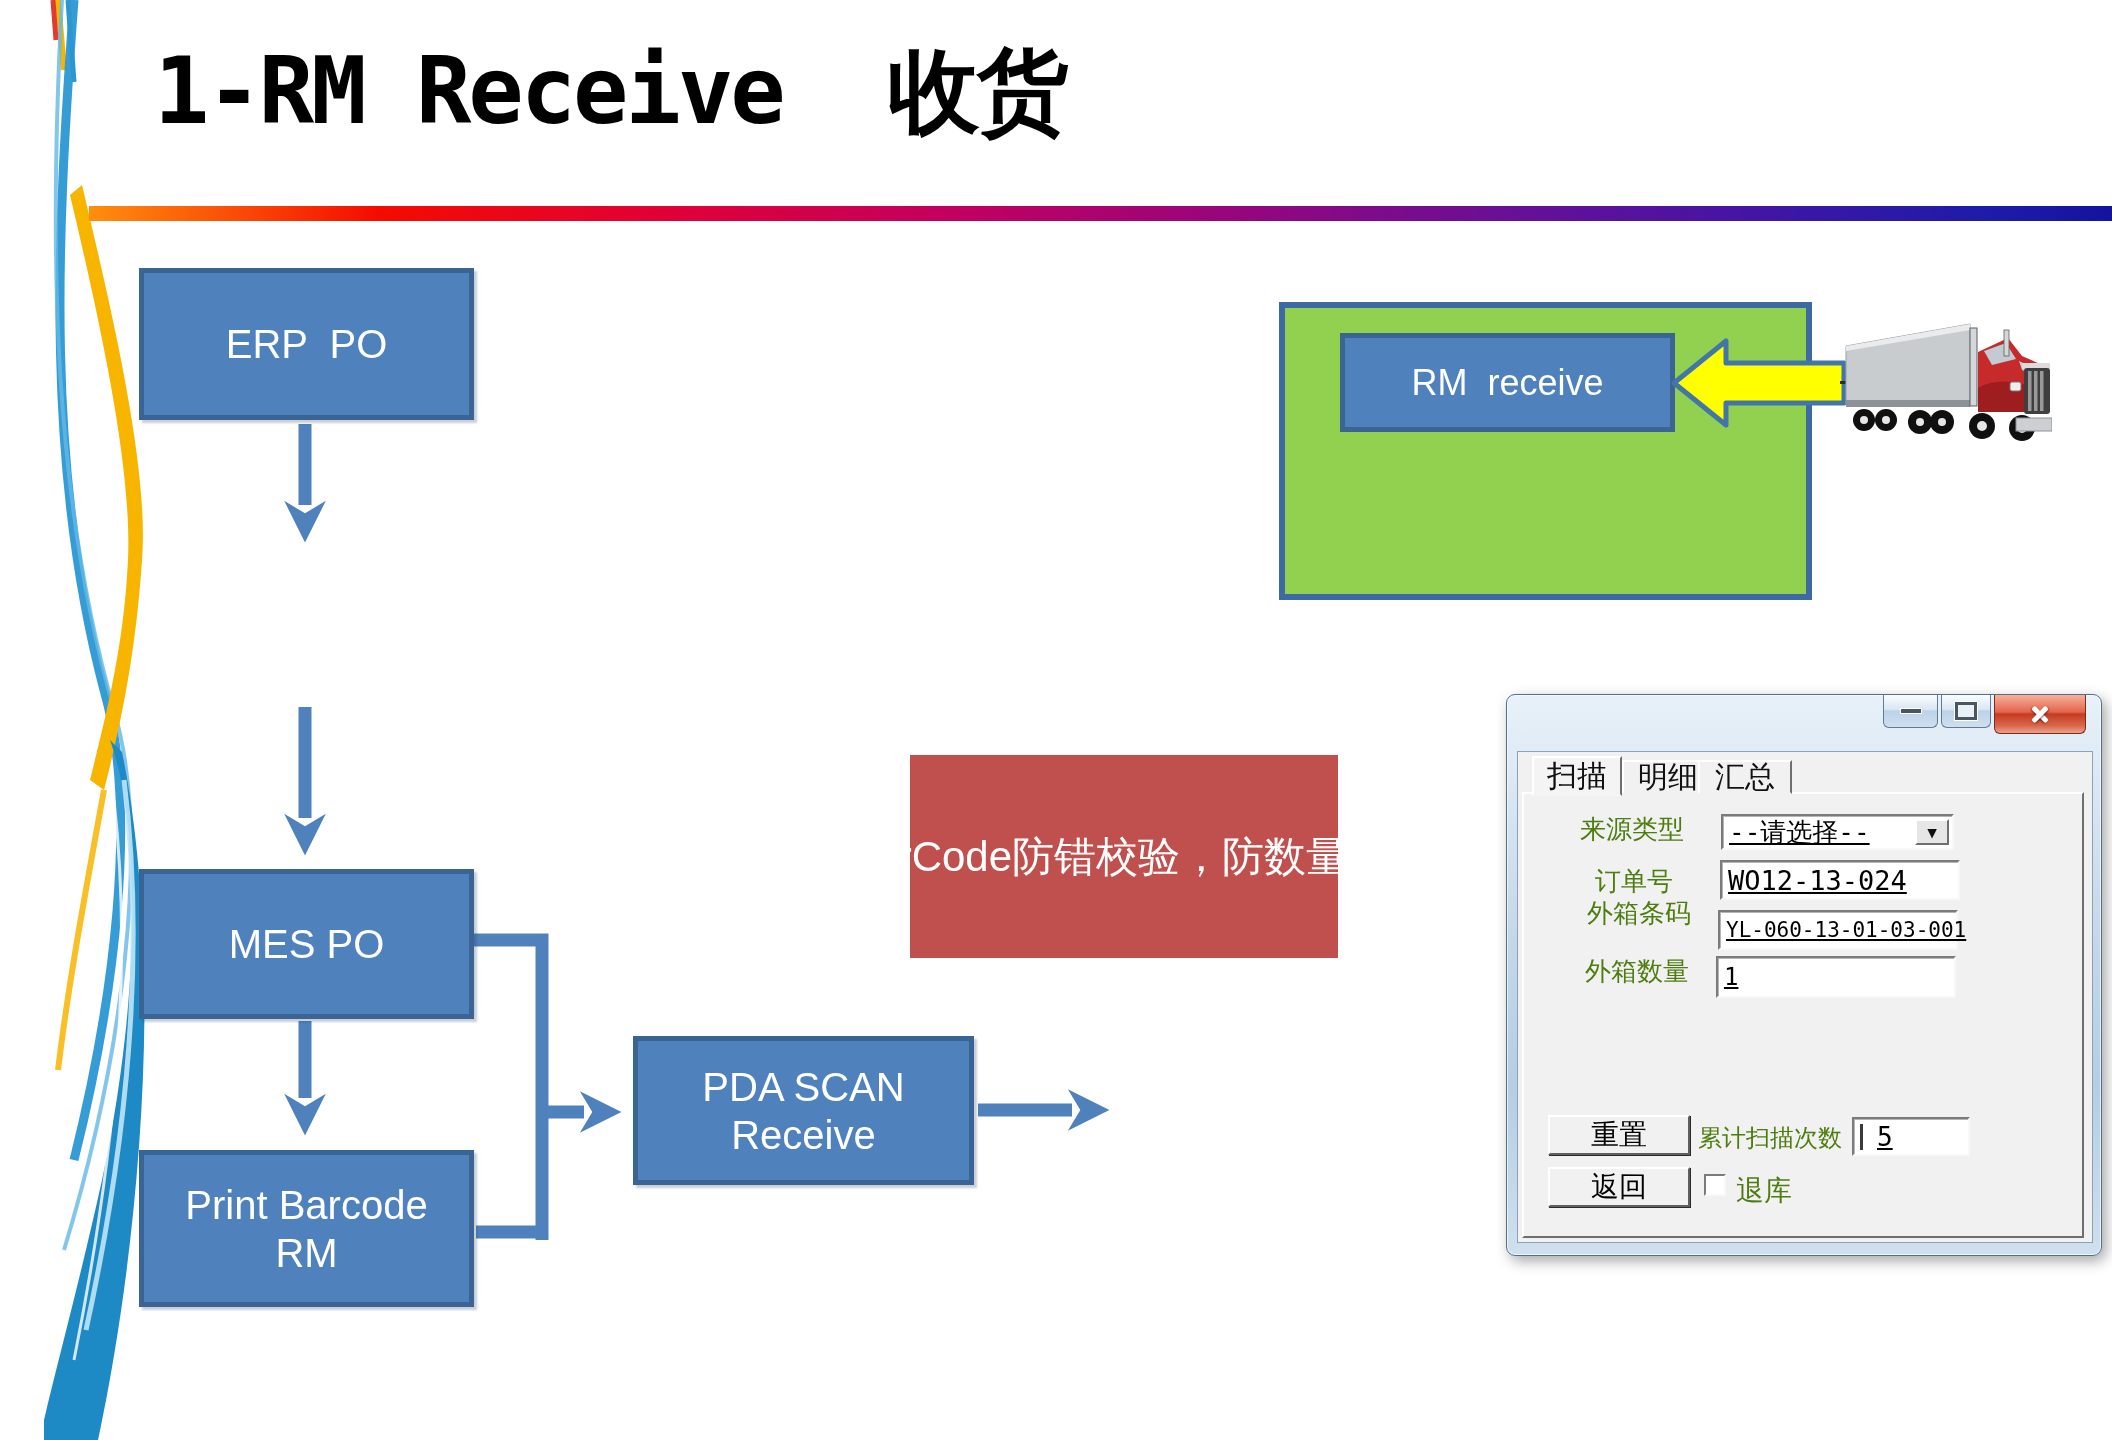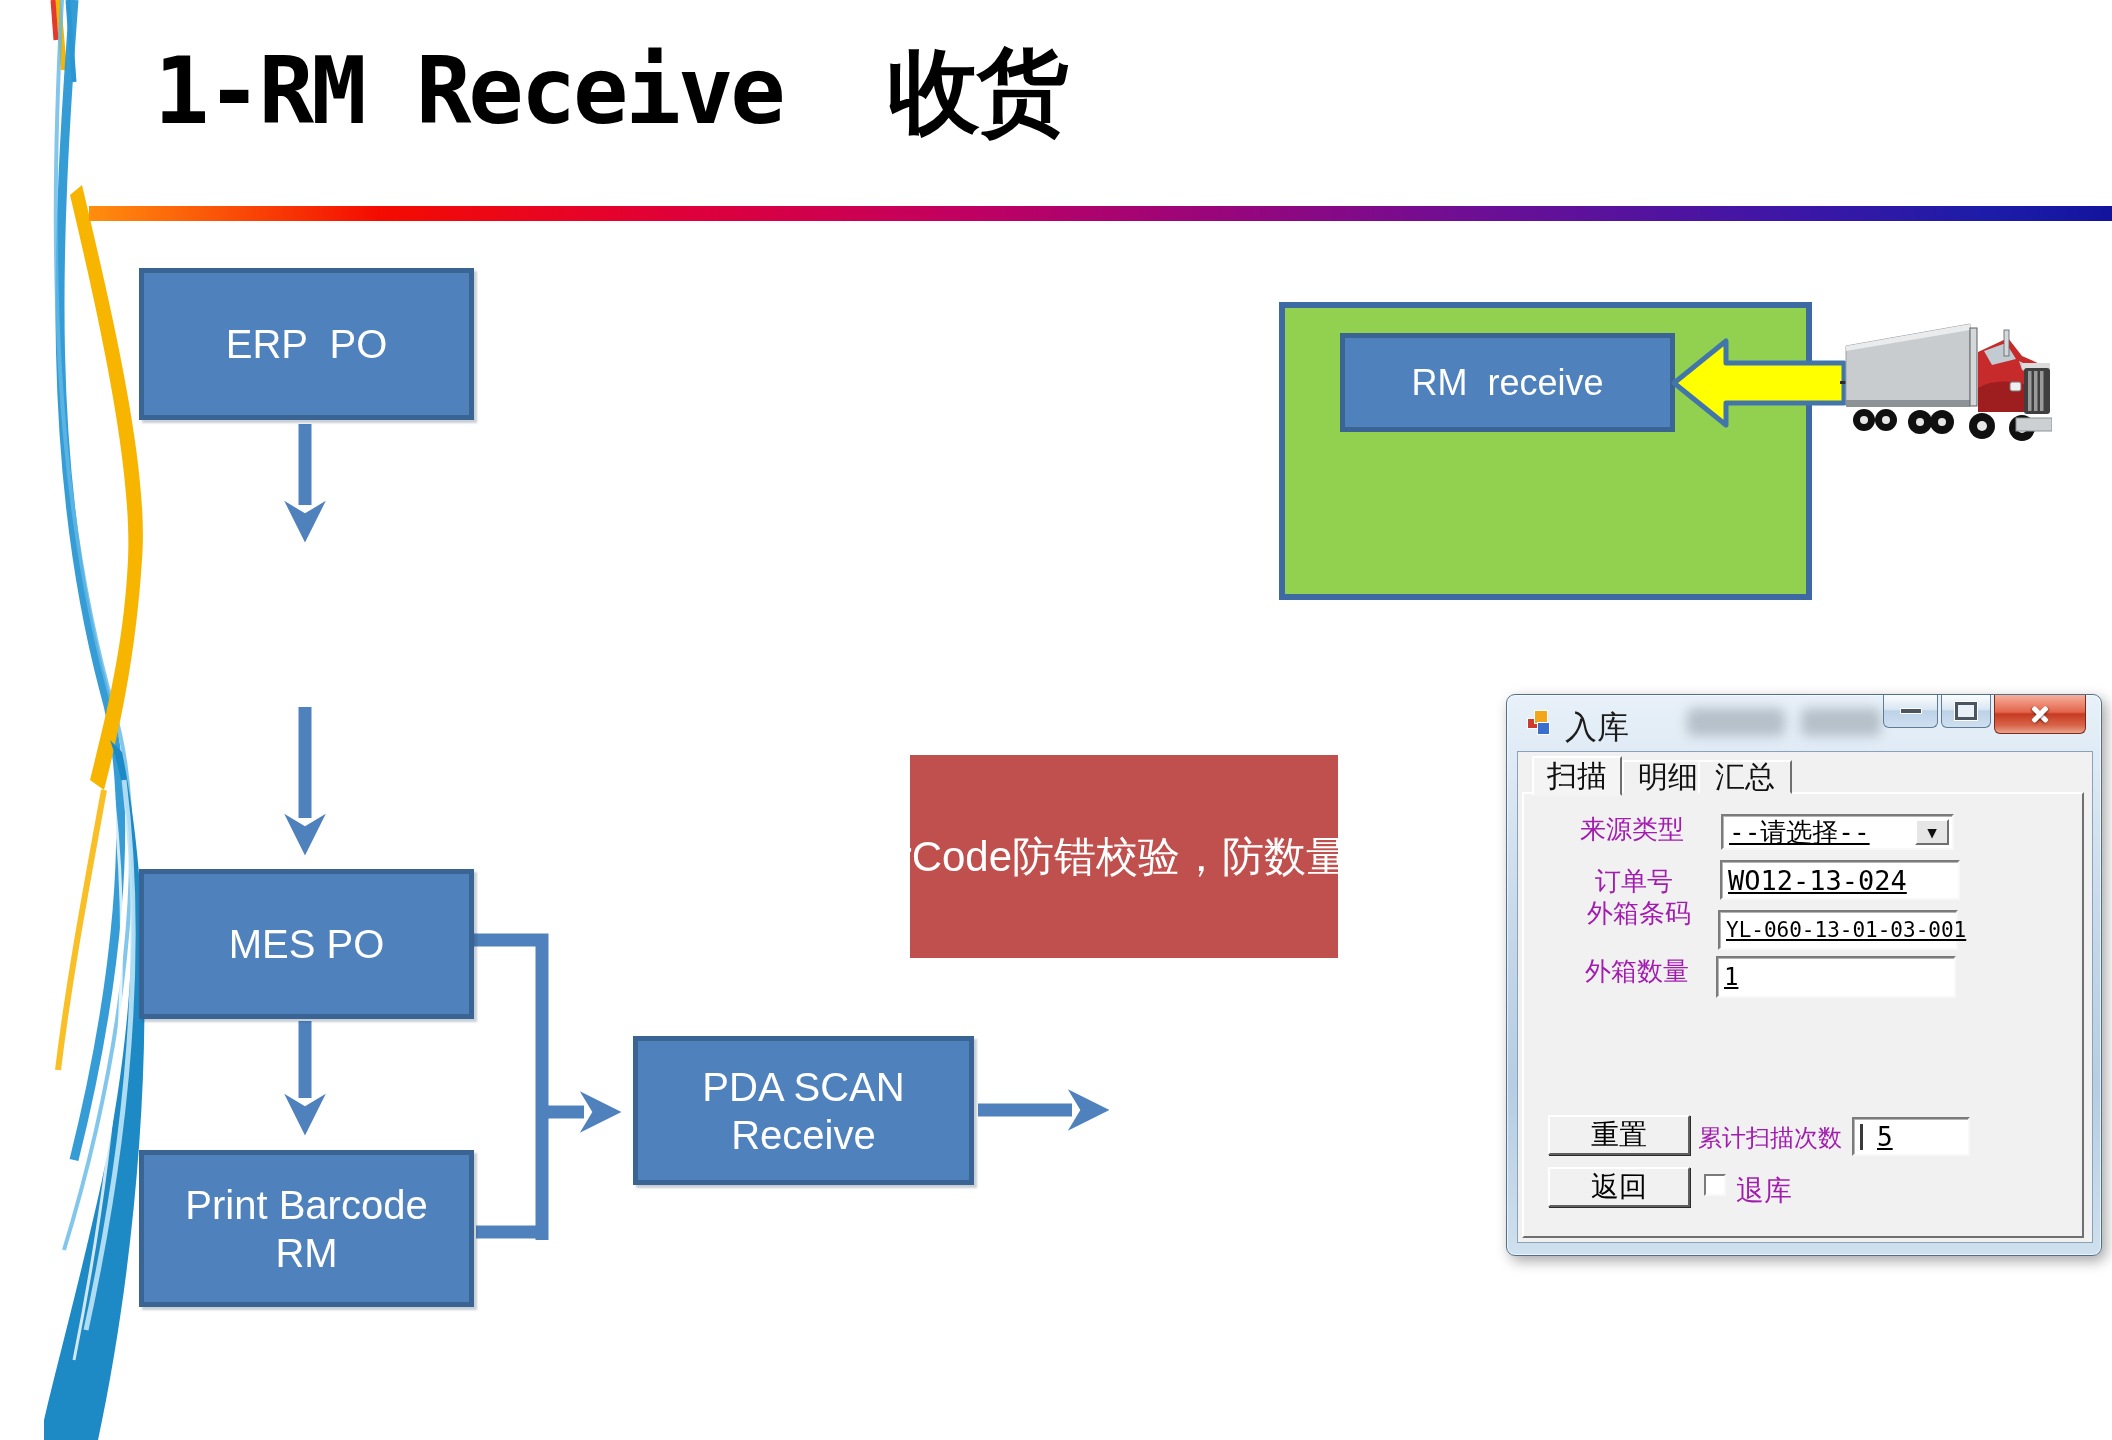--- a/index.html
+++ b/index.html
@@ -65,21 +65,21 @@
   .win-client{position:absolute;left:10px;top:56px;width:576px;height:492px;background:#f1f1f1;
               border:1px solid #8ba1b5;box-sizing:border-box;}
   .tab-panel{position:absolute;left:4px;top:40px;width:562px;height:446px;box-sizing:border-box;
              background:#f1f1f1;border:2px solid;border-color:#ffffff #6f6f6f #6f6f6f #ffffff;}
   .tab{position:absolute;box-sizing:border-box;display:flex;align-items:center;justify-content:center;
        font-size:30px;color:#111;background:#f1f1f1;border:2px solid;
        border-color:#ffffff #6f6f6f transparent #ffffff;}
   .tab-active{left:14px;top:4px;width:90px;height:40px;z-index:3;background:#f4f4f4;}
   .tab-i2{left:104px;top:8px;width:92px;height:34px;z-index:1;}
   .tab-i3{left:180px;top:8px;width:94px;height:34px;z-index:1;}
-  .dlg-label{position:absolute;font-size:26px;color:#a21caf;white-space:pre;}
+  .dlg-label{position:absolute;font-size:26px;color:#4d7c0f;white-space:pre;}
   .sunken{position:absolute;box-sizing:border-box;background:#fff;border:2px solid;
           border-color:#7b7b7b #f8f8f8 #f8f8f8 #7b7b7b;box-shadow:inset 1px 1px 0 #b5b5b5;
           display:flex;align-items:center;font-size:26px;color:#000;padding-left:6px;white-space:pre;text-decoration:underline;}
   .dd-btn{position:absolute;right:3px;top:3px;bottom:3px;width:30px;background:#e6e6e6;
           border:2px solid;border-color:#ffffff #6f6f6f #6f6f6f #ffffff;display:flex;
           align-items:center;justify-content:center;font-size:16px;color:#111;}
   .btn3d{position:absolute;box-sizing:border-box;background:#f1f1f1;border:2px solid;
          border-color:#ffffff #5f5f5f #5f5f5f #ffffff;box-shadow:1px 1px 0 #2b2b2b;
          display:flex;align-items:center;justify-content:center;font-size:28px;color:#000;}
   .caret{display:inline-block;width:3px;height:26px;background:#3a3a3a;margin-right:14px;
@@ -179,30 +179,20 @@
     <rect x="180" y="47" width="28" height="6" fill="#dcdcdc"></rect>
     <rect x="182" y="52" width="26" height="46" rx="3" fill="#3f3f3f"></rect>
     <rect x="186" y="55" width="3.5" height="40" fill="#9a9a9a"></rect>
     <rect x="192" y="55" width="3.5" height="40" fill="#9a9a9a"></rect>
     <rect x="198" y="55" width="3.5" height="40" fill="#9a9a9a"></rect>
     <rect x="168" y="66" width="11" height="9" rx="2" fill="#efefef" stroke="#777" stroke-width="1"></rect>
     <rect x="174" y="102" width="36" height="13" fill="#cdd0d3" stroke="#8d9296" stroke-width="1"></rect>
   </svg>
 
   <div class="win">
-    <div class="win-titlebar">
-      <div class="win-icon">
-        <i class="sq1"></i>
-          <i class="sq2"></i>
-          <i class="sq3"></i>
-      </div>
-      <span class="win-title">入库</span>
-      <div class="blob blob1"></div>
-      <div class="blob blob2"></div>
-    </div>
     <div class="win-btn win-btn-min">
       <span class="glyph-min"></span>
     </div>
     <div class="win-btn win-btn-max">
       <span class="glyph-max"></span>
     </div>
     <div class="win-btn win-btn-close">
       <span class="glyph-close"></span>
     </div>
 

